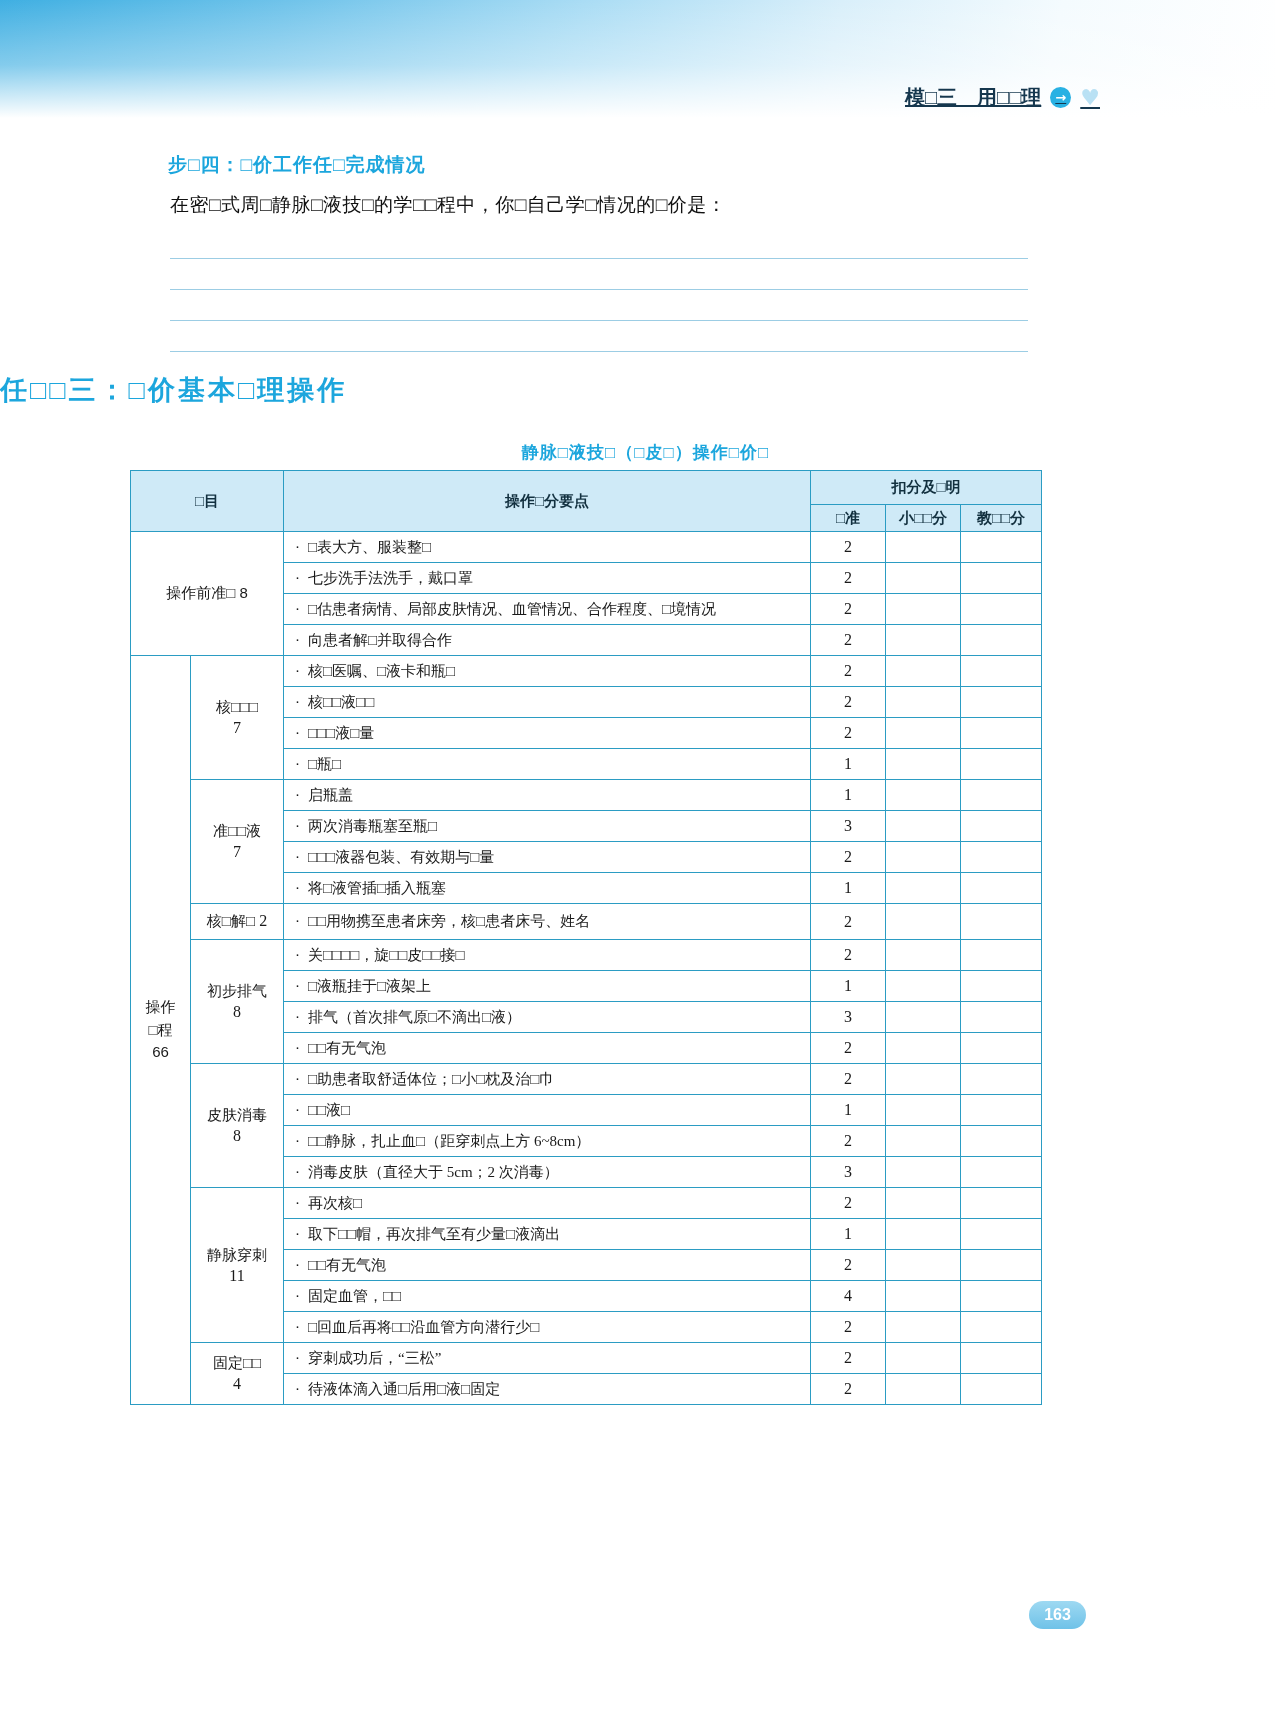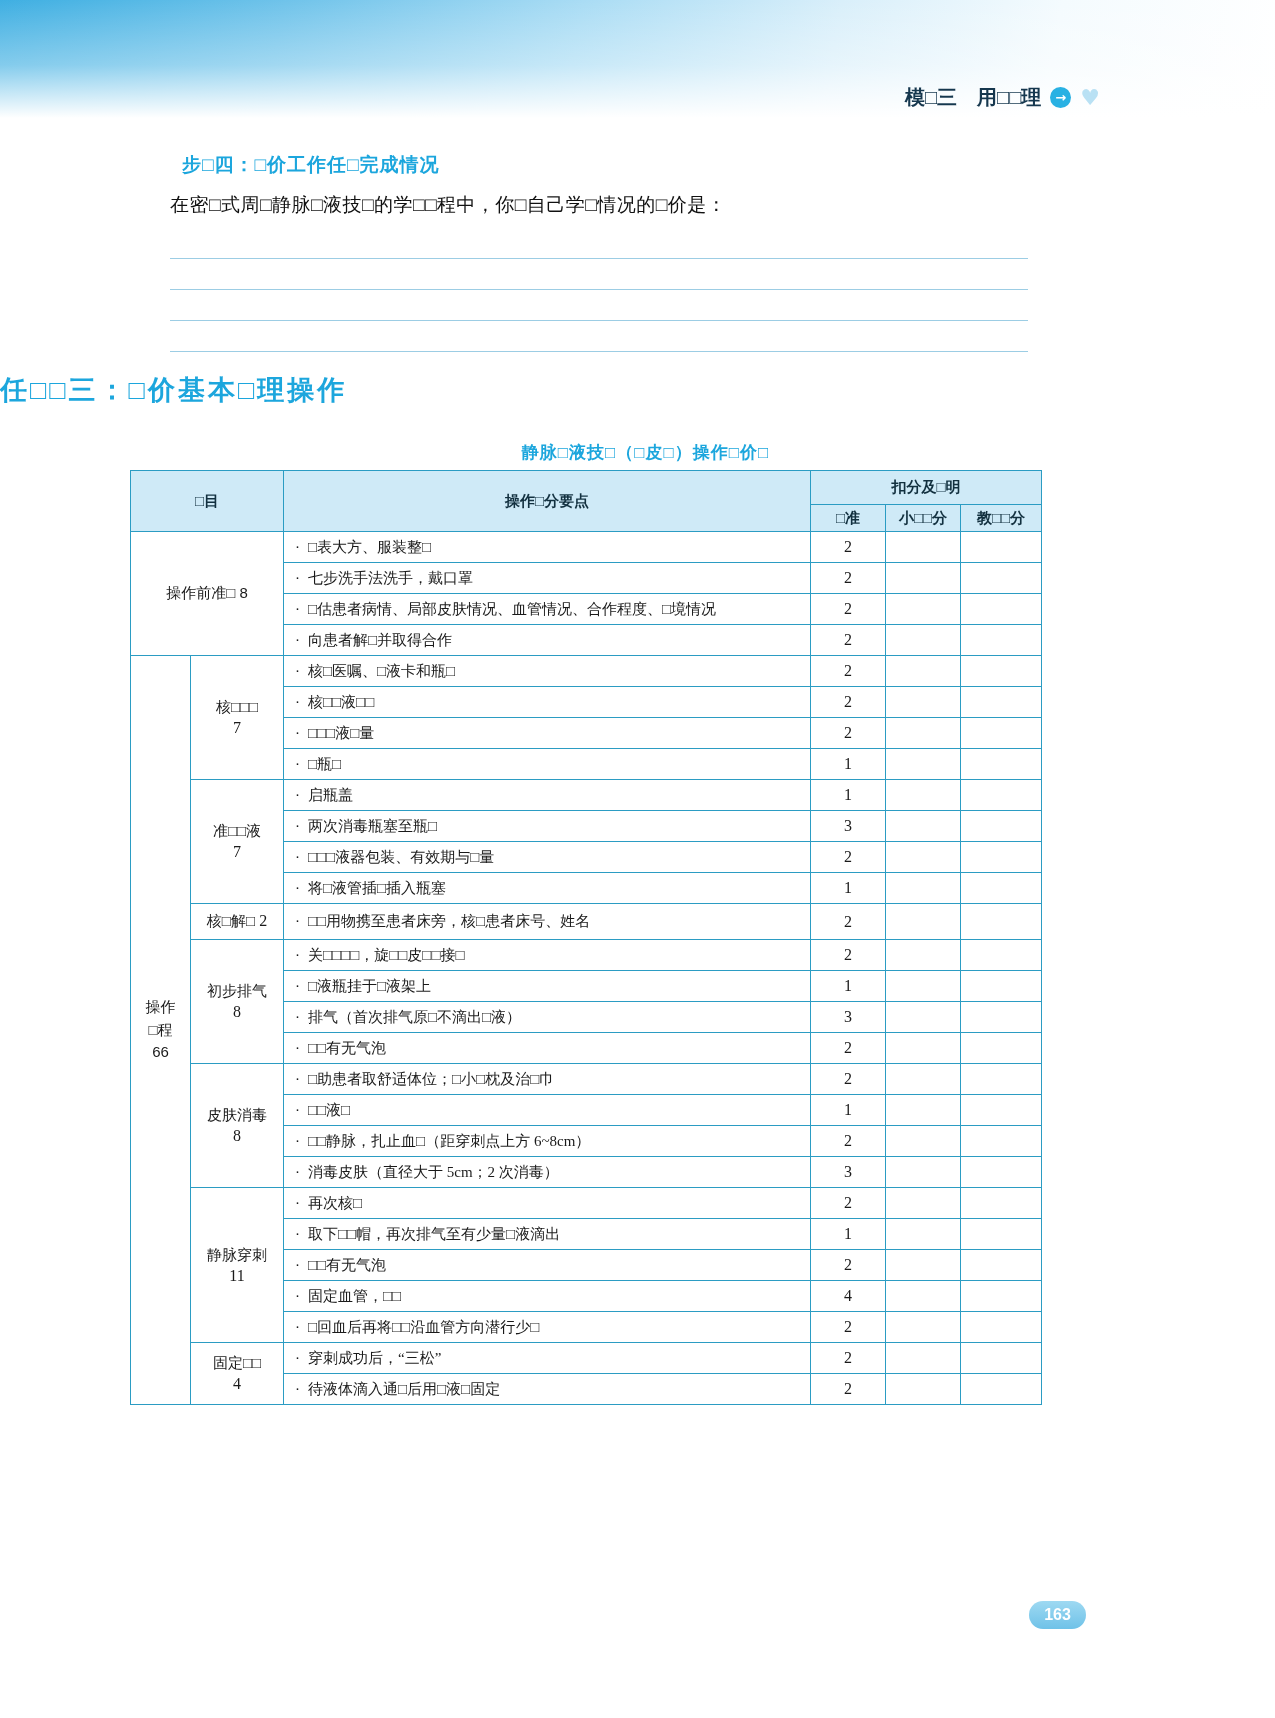--- a/index.html
+++ b/index.html
@@ -15,31 +15,31 @@
     background:linear-gradient(100deg,#3fafe2 0%,#6fc3ea 22%,#a9dcf4 45%,#d9effa 65%,#f4fbfe 82%,#ffffff 100%);
   }
   .banner::after {
     content:""; position:absolute; inset:0;
     background:linear-gradient(to bottom, rgba(255,255,255,0) 0%, rgba(255,255,255,0.35) 55%, #ffffff 100%);
   }
   .page-header {
     position:absolute; top:84px; left:0; width:1100px;
     display:flex; justify-content:flex-end; align-items:center; gap:9px;
     font-family:"Liberation Sans","DejaVu Sans",sans-serif;
-    font-weight:bold; font-size:20px; color:#15374e; z-index:2;
+    font-weight:bold; font-size:20px; color:#15374e; z-index:2;text-decoration:underline;
   }
   .circle-icon {
     width:21px; height:21px; border-radius:50%; background:#29b1e3;
     color:#ffffff; font-size:13px; line-height:21px; text-align:center;
     font-family:"DejaVu Sans",sans-serif; font-weight:bold;
   }
   .heart-icon { color:#b9e1f4; font-size:22px; font-family:"DejaVu Sans",sans-serif; }
 
   .step-heading {
-    position:absolute; top:152px; left:182px;
+    position:absolute; top:152px; left:168px;
     font-family:"Liberation Sans","DejaVu Sans",sans-serif;
     font-weight:bold; font-size:19px; color:#1ca6dd; letter-spacing:1px;
   }
   .intro {
     position:absolute; top:192px; left:170px; width:900px;
     font-size:19px; color:#111111; letter-spacing:0.5px;
   }
   .blank-line { position:absolute; left:170px; width:858px; height:0; border-bottom:1px solid #9ccde4; }
   .bl1 { top:258px; } .bl2 { top:289px; } .bl3 { top:320px; } .bl4 { top:351px; }
 

